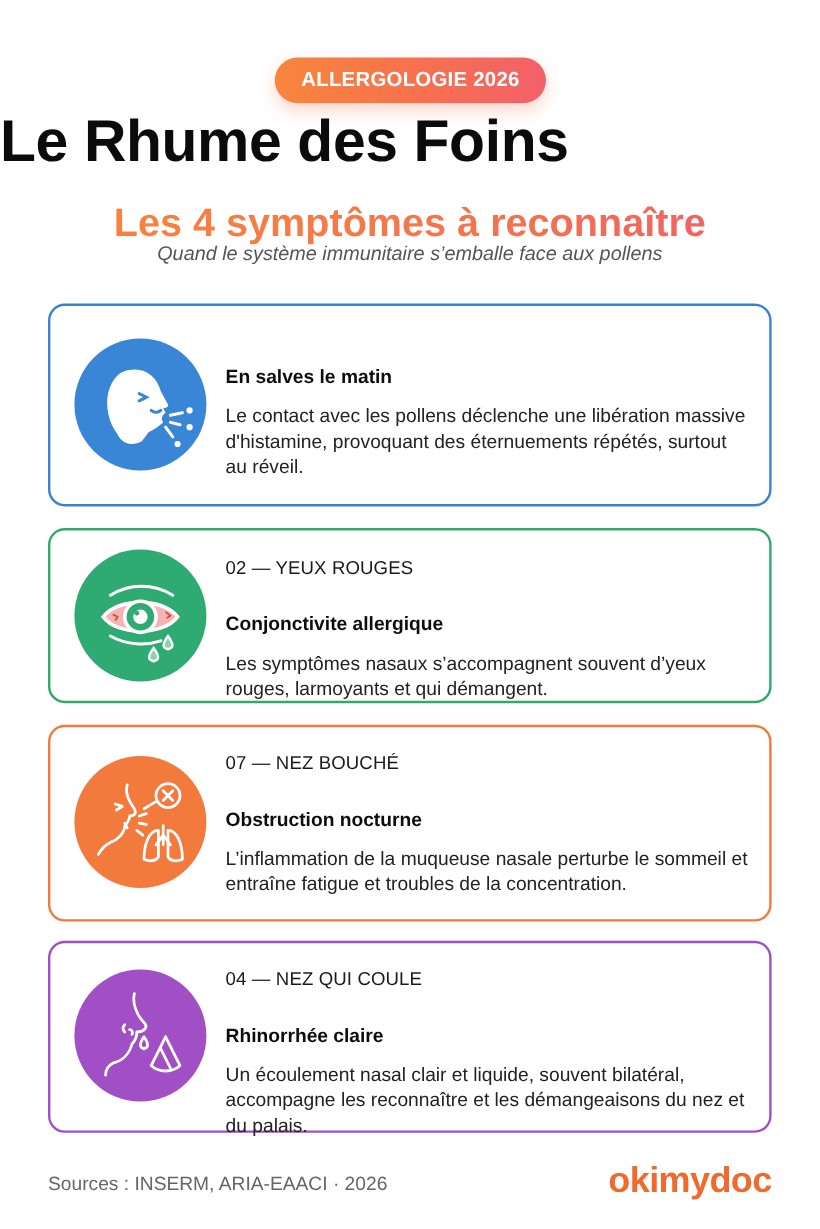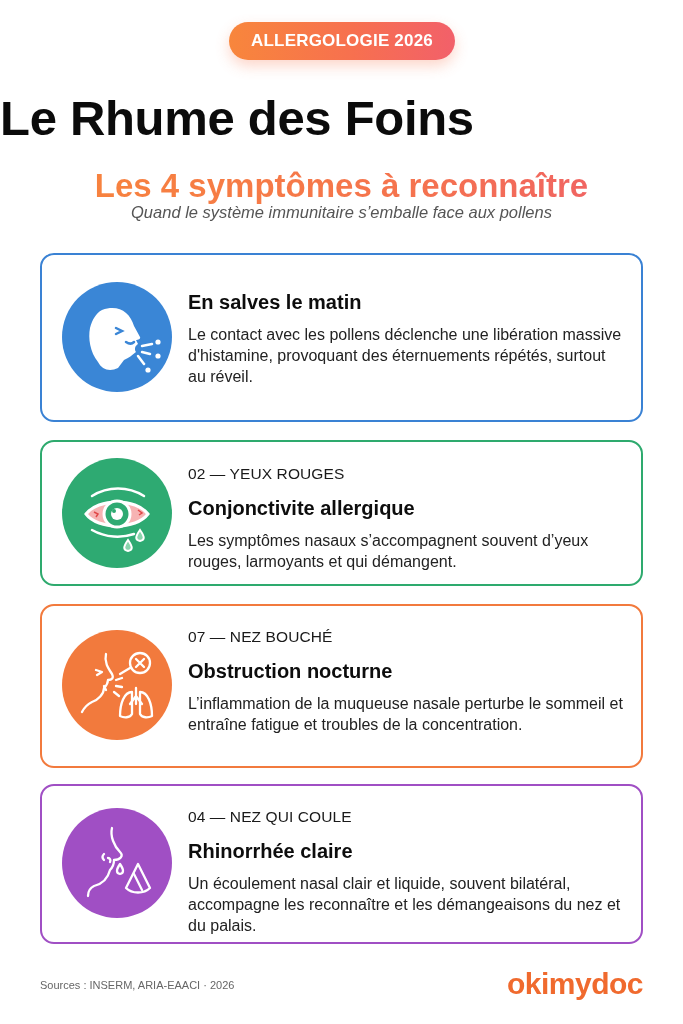--- a/index.html
+++ b/index.html
@@ -1,20 +1,20 @@
 <!DOCTYPE html>
 <html><head>
   <meta charset="utf-8">
   <style>
     * { box-sizing: border-box; margin: 0; padding: 0; }
     html, body { width: 683px; height: 1024px; background: #ffffff; overflow: hidden; }
     body { font-family: "Liberation Sans", "DejaVu Sans", sans-serif; color: #111; position: relative; }
 
     .badge {
-      position: absolute; left: 229px; top: 22px; width: 226px; height: 38px;
+      position: absolute; left: 229px; top: 48px; width: 226px; height: 38px;
       border-radius: 19px;
       background: linear-gradient(90deg, #f8863c 0%, #f7704f 55%, #f2606a 100%);
       box-shadow: 0 6px 14px rgba(247, 120, 80, 0.30);
       color: #fff; font-weight: 700; font-size: 17px; letter-spacing: 0.2px;
       display: flex; align-items: center; justify-content: center;
     }
 
     .title {
       position: absolute; left: 0; width: 683px; top: 88px; text-align: left;
       font-size: 49px; font-weight: 700; color: #0b0b0b; letter-spacing: -0.3px;
@@ -34,25 +34,25 @@
     .card {
       position: absolute; left: 40px; width: 603px;
       border: 2.5px solid; border-radius: 14px; background: #fff;
     }
     .card .icon-circle {
       position: absolute; left: 20px; width: 110px; height: 110px; border-radius: 50%;
       display: flex; align-items: center; justify-content: center;
     }
     .card .text { position: absolute; left: 146px; right: 18px; }
     .card .label { font-size: 15.5px; color: #1a1a1a; line-height: 20px; letter-spacing: 0.1px; }
-    .card .heading { font-size: 20px; font-weight: 700; color: #0d0d0d; line-height: 30px; margin-top: 9px; }
+    .card .heading { font-size: 16px; font-weight: 700; color: #0d0d0d; line-height: 30px; margin-top: 22px; }
     .card .desc { font-size: 16px; color: #222; line-height: 21px; margin-top: 7px; }
 
     .footer-src {
-      position: absolute; left: 40px; top: 979px; font-size: 11px; color: #666;
+      position: absolute; left: 40px; top: 979px; font-size: 16px; color: #666;
     }
     .logo {
       position: absolute; right: 40px; top: 967px; font-size: 30px; font-weight: 700;
       color: #f06a2e; letter-spacing: -0.5px;
     }
   </style>
 </head>
 <body>
 
 <div class="badge">ALLERGOLOGIE 2026</div>

